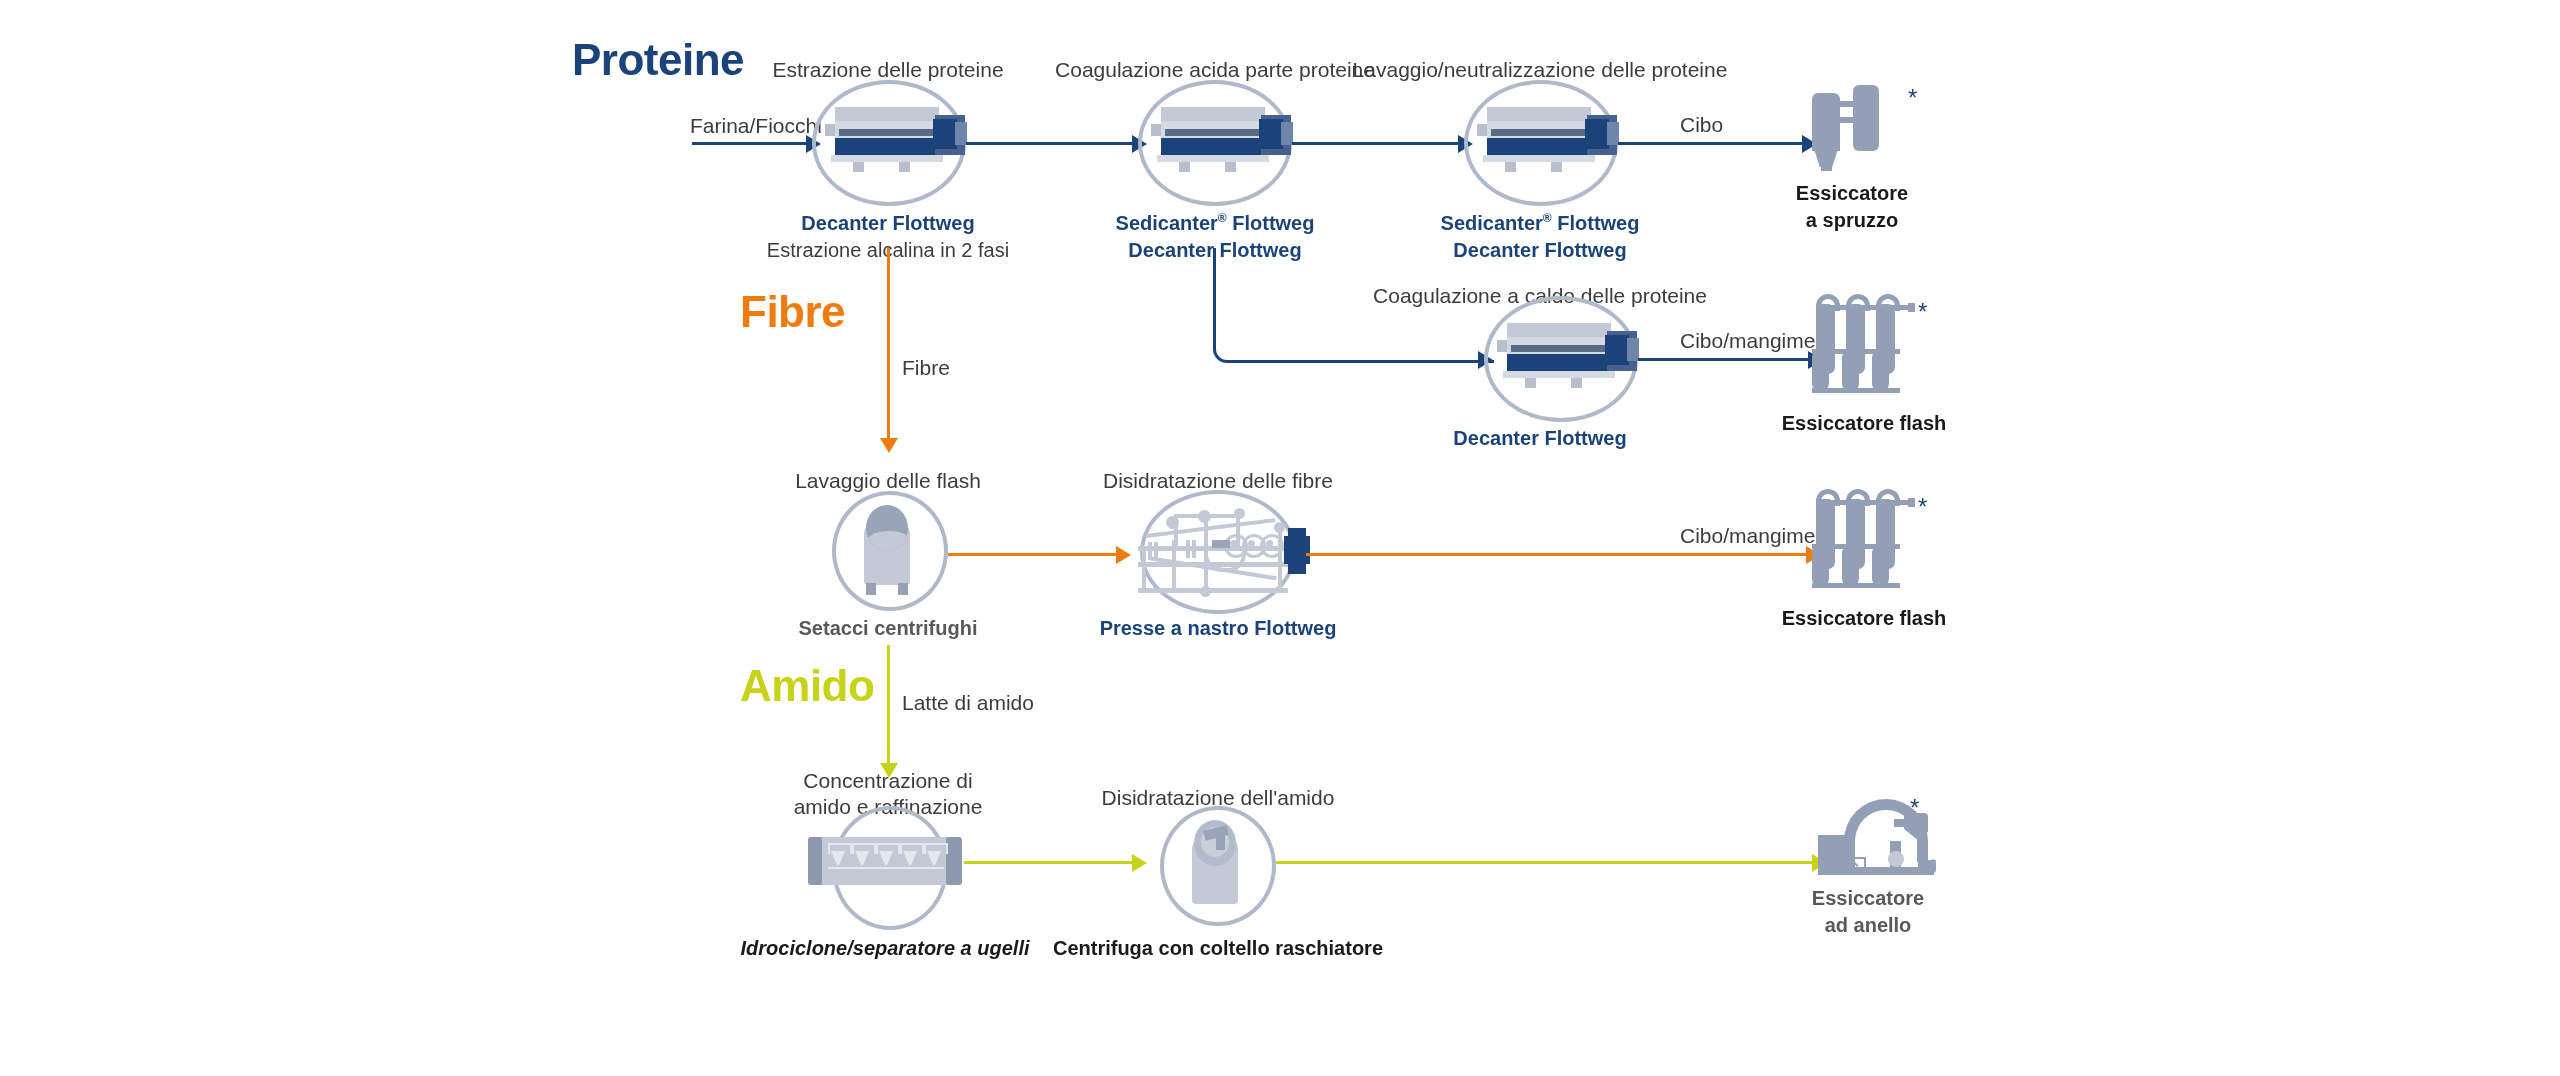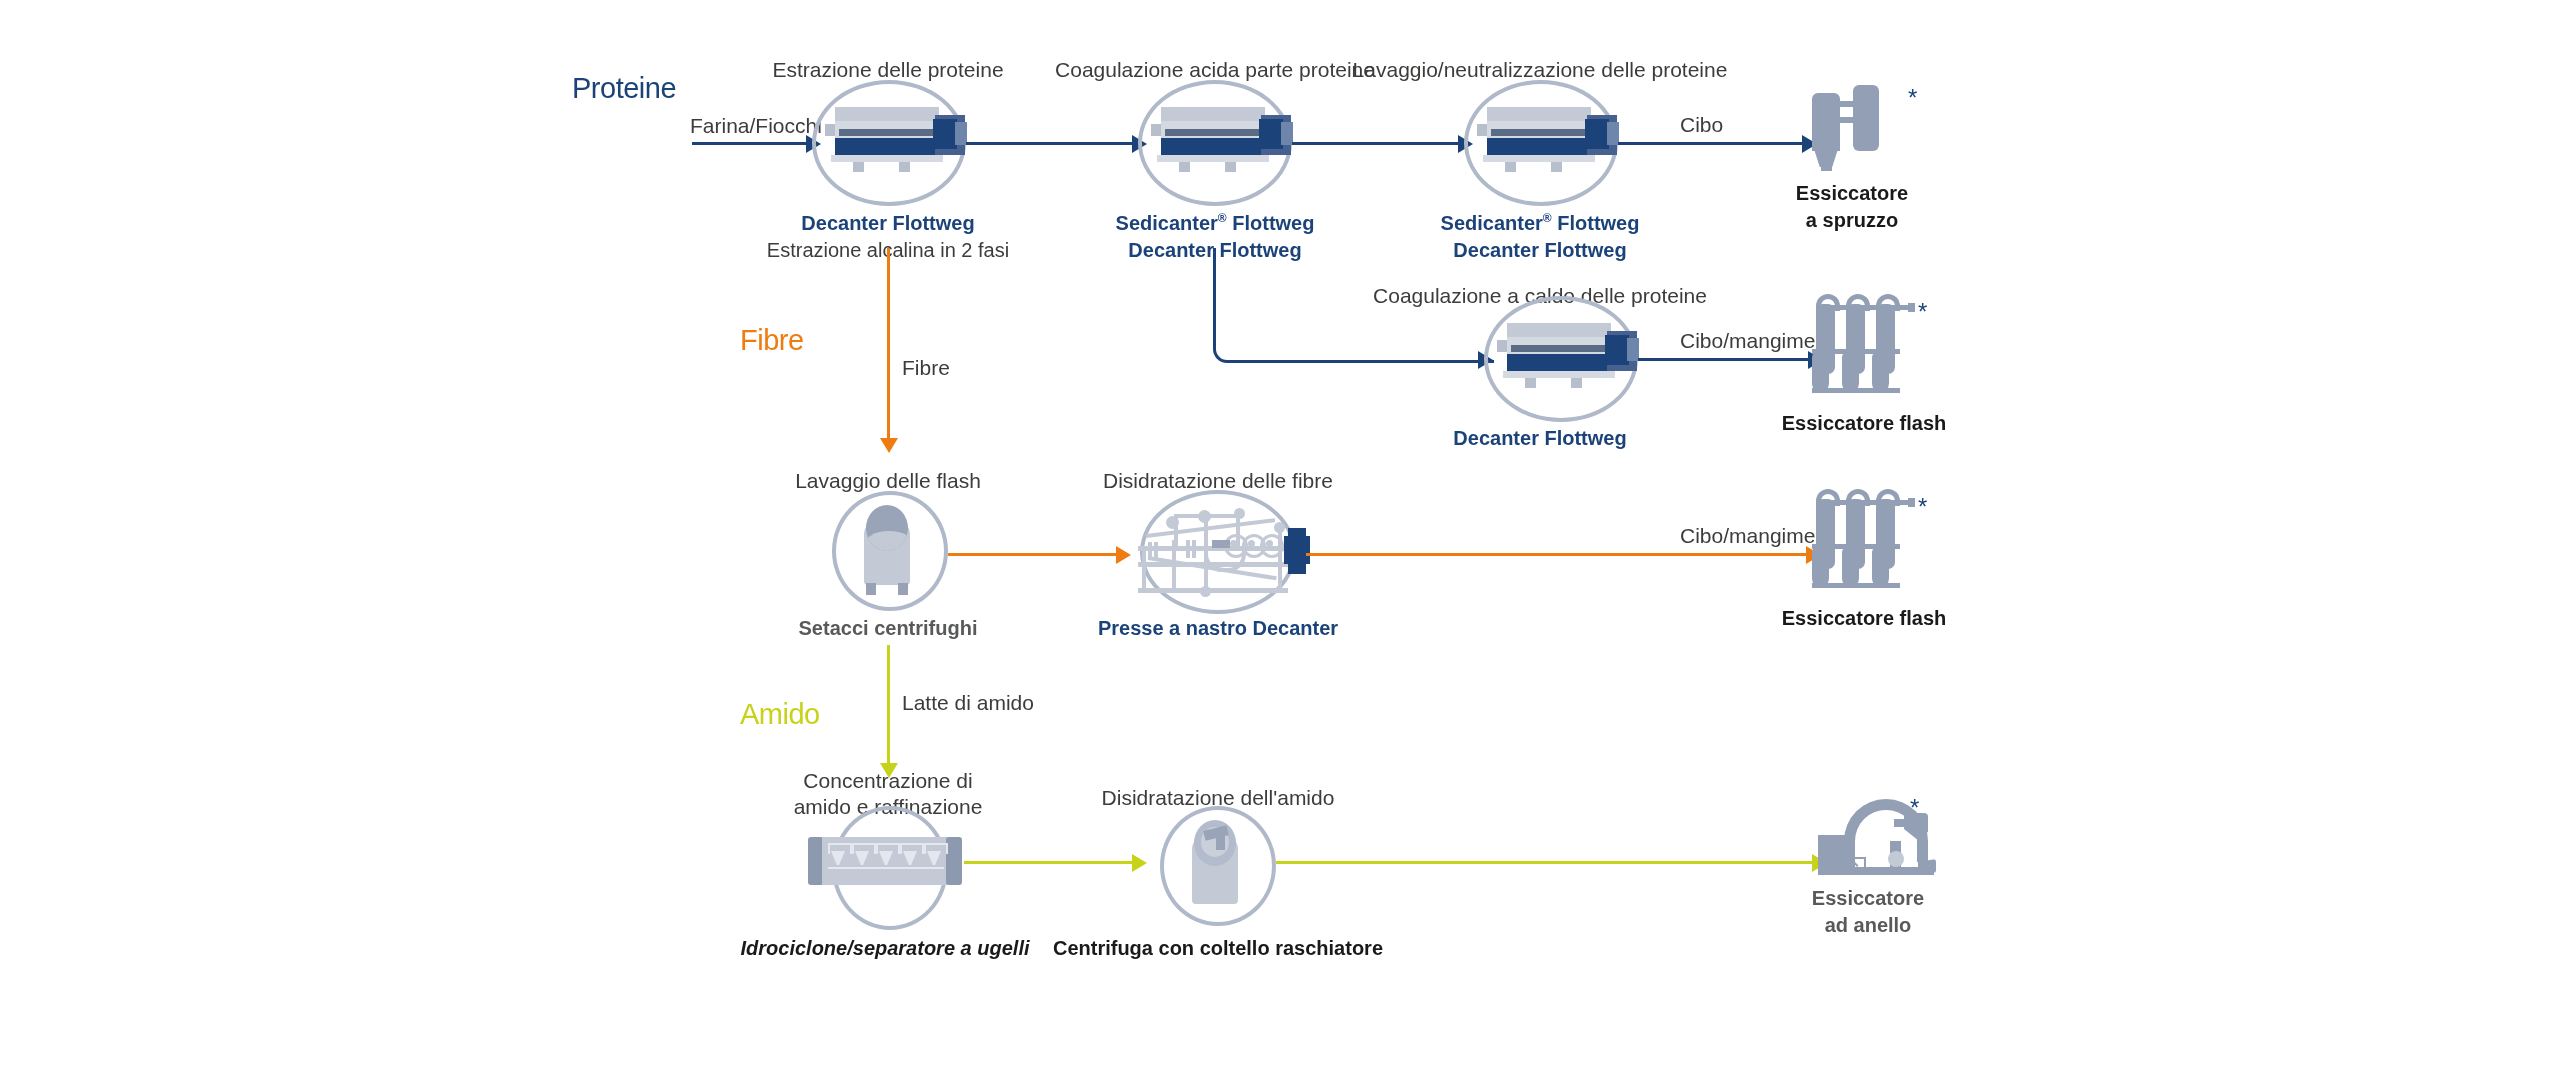--- a/index.html
+++ b/index.html
@@ -5,22 +5,22 @@
   html,body{margin:0;padding:0;background:#ffffff;}
   body{
     width:2560px;height:1076px;
     font-family:"Liberation Sans", sans-serif;
     overflow:hidden;
   }
   #stage{position:relative;width:2560px;height:1076px;background:#fff;}
 
   
   .sect-head{
-    position:absolute;font-weight:normal;font-size:29px;letter-spacing:-0.5px;
-    white-space:nowrap;line-height:1;margin-top:36px;
+    position:absolute;font-weight:bold;font-size:44px;letter-spacing:-0.5px;
+    white-space:nowrap;line-height:1;
   }
   .sect-proteine{color:#1b4379;}
   .sect-fibre{color:#ee7c10;}
   .sect-amido{color:#c7d21a;}
 
   .step-label{
     position:absolute;font-size:21px;color:#3c3c3b;white-space:nowrap;
     line-height:1.25;
   }
   .step-label.center{transform:translateX(-50%);text-align:center;}
@@ -323,21 +323,21 @@
     <div class="bp-rolli" style="left:128px;top:40px;width:7px;height:7px;"></div>
     <div class="bp-l" style="left:10px;top:42px;width:4px;height:18px;"></div>
     <div class="bp-l" style="left:16px;top:42px;width:4px;height:18px;"></div>
     <div class="bp-l" style="left:48px;top:40px;width:4px;height:18px;"></div>
     <div class="bp-l" style="left:54px;top:40px;width:4px;height:18px;"></div>
     <div style="position:absolute;left:66px;top:46px;width:34px;height:22px;border:4px solid #c3cad6;border-top:none;border-radius:0 0 18px 18px;"></div>
     <div class="bp-l" style="left:74px;top:40px;width:18px;height:8px;background:#9aa4b8;"></div>
     <div class="bp-motor" style="left:150px;top:28px;width:18px;height:46px;"></div>
     <div class="bp-motor" style="left:146px;top:36px;width:26px;height:28px;"></div>
   </div>
-  <div class="mach-label" style="left:1218px;top:615px;">Presse a nastro Decanter</div>
+  <div class="mach-label" style="left:1218px;top:615px;">Presse a nastro Flottweg</div>
 
   <div class="hline c-orange" style="left:1306px;top:553px;width:504px;"></div>
   <div class="arrow right o" style="left:1806px;top:546px;"></div>
   <div class="flow-label" style="left:1680px;top:523px;">Cibo/mangime</div>
 
   <div class="fd" style="left:1812px;top:489px;width:110px;height:110px;">
     <div class="fd-hook" style="left:4px;top:0px;width:14px;height:12px;"></div>
     <div class="fd-hook" style="left:34px;top:0px;width:14px;height:12px;"></div>
     <div class="fd-hook" style="left:64px;top:0px;width:14px;height:12px;"></div>
     <div class="fd-bar" style="left:12px;top:11px;width:72px;height:5px;"></div>

